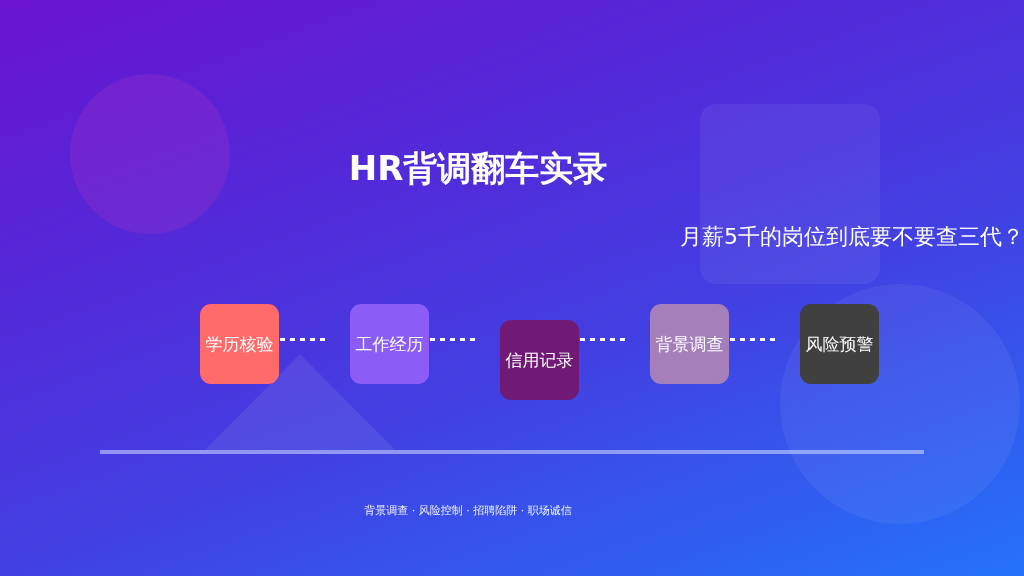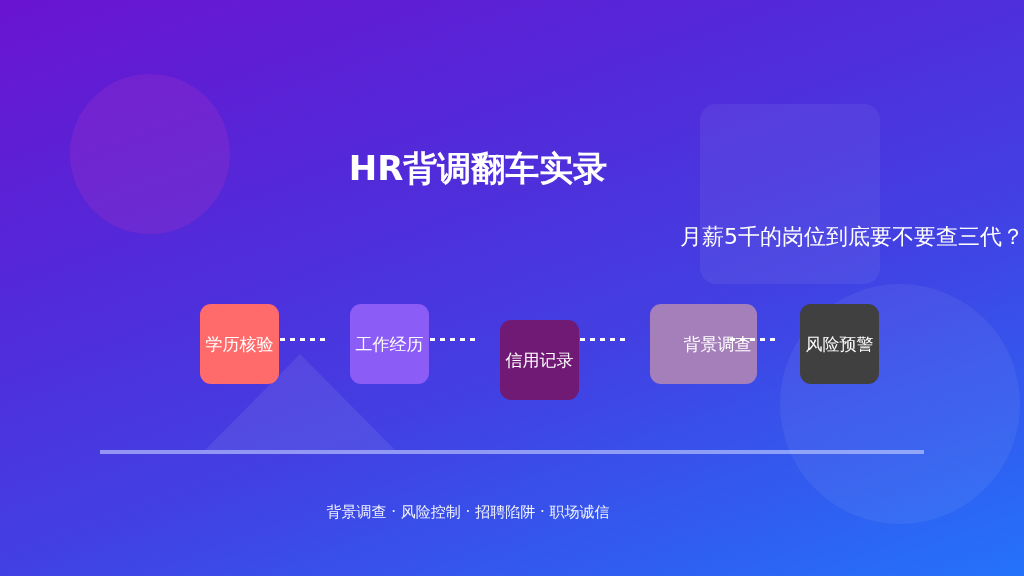--- a/index.html
+++ b/index.html
@@ -45,21 +45,21 @@
     .dashes {
       position: absolute; top: 338px; height: 3px; width: 46px;
       background-image: repeating-linear-gradient(90deg, #ffffff 0 5px, transparent 5px 10px);
     }
     .divider {
       position: absolute; left: 100px; top: 450px; width: 824px; height: 4px;
       background: rgba(200, 210, 255, 0.6);
     }
     .footer {
       position: absolute; left: 0; width: 936px; top: 503px;
-      text-align: center; font-size: 15px; color: #f0f2ff;
+      text-align: center; font-size: 11px; color: #f0f2ff;
     }
   </style>
 </head>
 <body>
 
 <div class="deco deco-circle-left"></div>
 <div class="deco deco-square"></div>
 <div class="deco deco-circle-right"></div>
 <div class="deco deco-triangle"></div>
 
@@ -74,21 +74,21 @@
 <div class="step" style="left:350px;background:#8b5cf6;">
   <span>工作经历</span>
 </div>
 <div class="dashes" style="left:430px;"></div>
 
 <div class="step" style="left:500px;background:#701a75;margin-top:16px;">
   <span>信用记录</span>
 </div>
 <div class="dashes" style="left:580px;"></div>
 
-<div class="step" style="left:650px;background:#a47fba;padding-left:28px;">
+<div class="step" style="left:650px;background:#a47fba;">
   <span>背景调查</span>
 </div>
 <div class="dashes" style="left:730px;"></div>
 
 <div class="step" style="left:800px;background:#404040;">
   <span>风险预警</span>
 </div>
 
 <div class="divider"></div>
 

